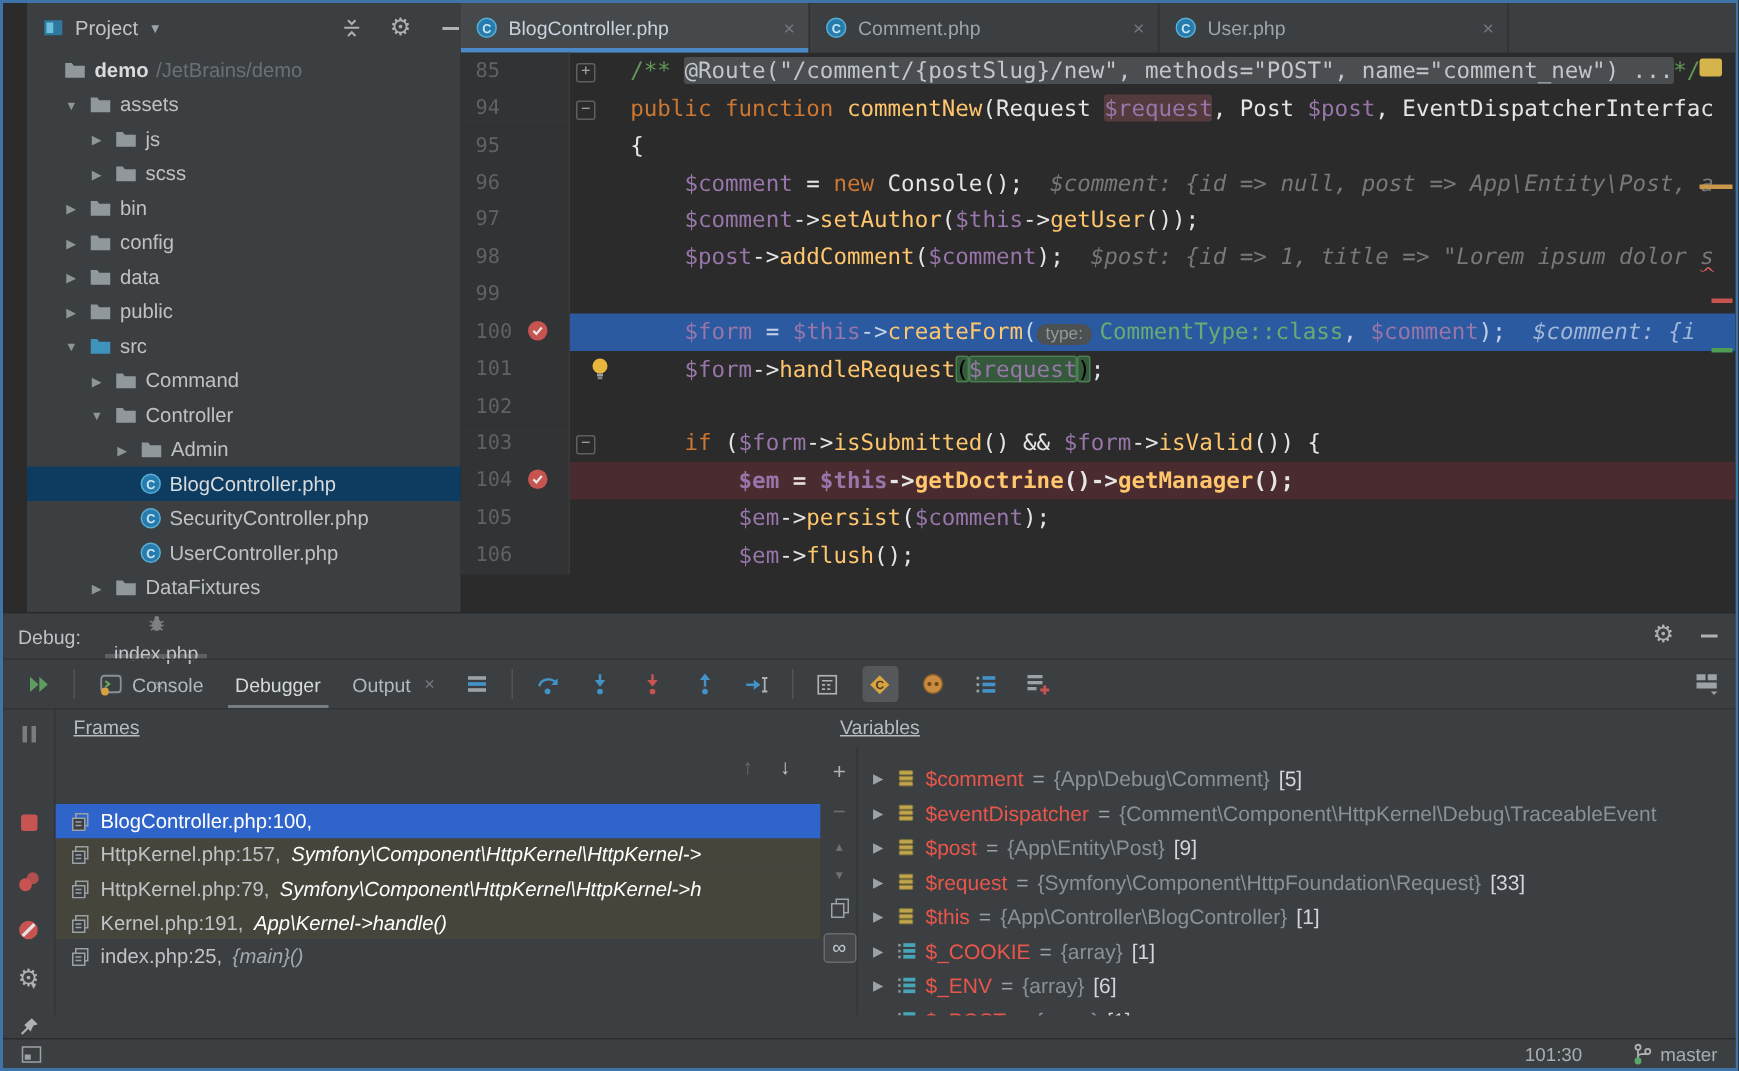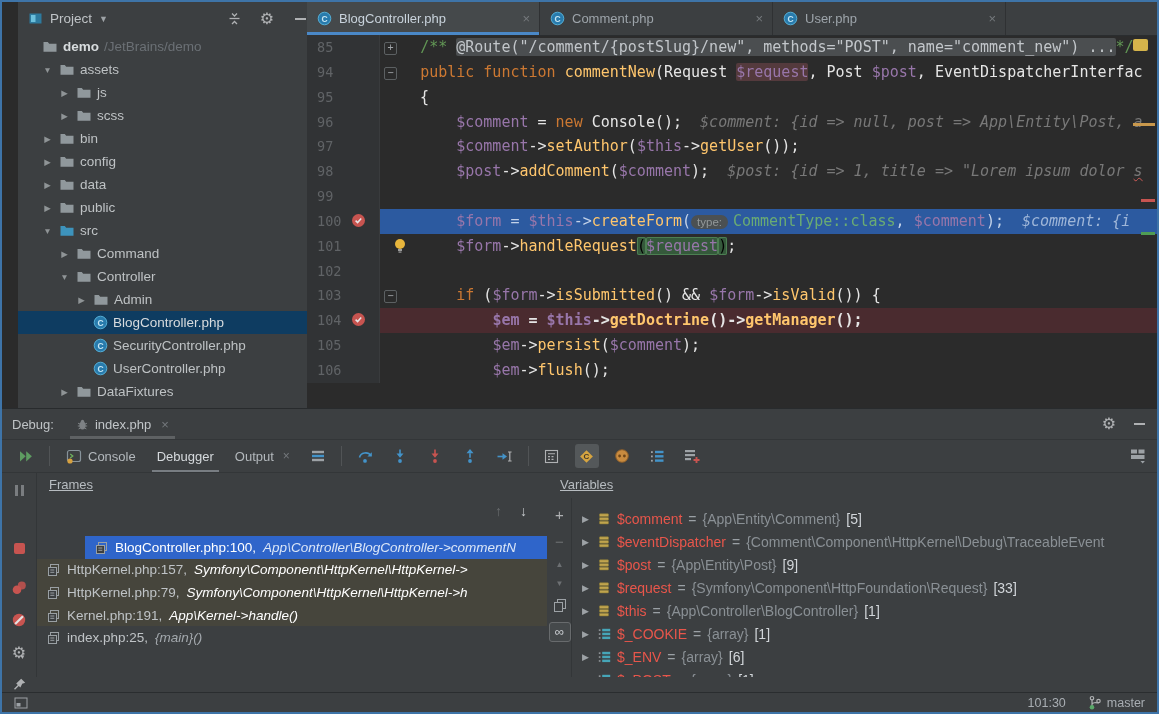--- a/index.html
+++ b/index.html
@@ -53,21 +53,21 @@
   .s-hlr{background:#35593b;box-shadow:inset 0 0 0 1px #4c7f52;border-radius:2px;}
   .s-err{text-decoration:underline wavy #cf5b56 1px;}
   .s-pill{background:#4b5052;color:#939899;border-radius:9px;padding:1px 6px;font-size:11.5px;
           font-family:"Liberation Sans",sans-serif;margin-right:5px;}
   .smark{position:absolute;z-index:5;}
 
   
   #debugp{position:absolute;top:406px;left:0;right:0;height:288px;background:#3c3f41;border-top:1px solid #282b2d;}
   .d-head{height:30px;display:flex;align-items:center;padding-left:10px;font-size:13px;color:#bfc3c6;position:relative;}
   .d-tab{margin-left:16px;height:30px;display:flex;align-items:center;gap:6px;padding:0 6px;
-         color:#c2c6c9;box-shadow:inset 0 -3px 0 #5e6163;}
+         color:#c2c6c9;box-shadow:inset 0 -3px 0 #5e6163;flex-direction:column;}
   .d-tab .x{color:#75797d;margin-left:4px;}
   .d-right{position:absolute;right:12px;display:flex;gap:18px;align-items:center;}
   .d-toolbar{height:32px;display:flex;align-items:center;gap:11px;padding:0 12px;
              border-top:1px solid #333638;border-bottom:1px solid #333638;font-size:13px;color:#b3b8bc;position:relative;}
   .tb-sep{width:1px;height:20px;background:#515456;flex:none;}
   .tb-tab{display:flex;gap:6px;align-items:center;height:32px;padding:0 5px;cursor:default;}
   .tb-tab.active{box-shadow:inset 0 -2px 0 #787d82;color:#d6dadd;}
   .tb-tab .x{color:#75797d;font-size:12px;margin-left:3px;}
   .tb-btn{width:24px;height:24px;display:flex;align-items:center;justify-content:center;border-radius:3px;}
   .tb-btn.selected{background:#54585a;}
@@ -79,21 +79,21 @@
   .pause-i span{display:inline-block;width:3px;height:11px;background:#7a7d80;margin:0 1.5px;}
   .stop-i{width:11px;height:11px;background:#C75450;border-radius:2px;}
   #frames{position:absolute;left:35px;top:0;bottom:0;width:510px;overflow:hidden;}
   .pane-title{height:26px;line-height:26px;padding-left:12px;color:#b7bcc0;font-size:13px;text-decoration:underline;}
   .f-nav{height:25px;display:flex;justify-content:flex-end;gap:18px;padding-right:20px;align-items:center;font-size:14px;}
   .up-g{color:#6a6d6f}.down-w{color:#c6cacd}
   .f-list{margin-top:13px;}
   .frow{height:22.6px;display:flex;align-items:center;gap:7px;padding-left:10px;font-size:13.5px;
         color:#bfc3c6;white-space:nowrap;overflow:hidden;}
   .frow.lib{background:#46453c;}
-  .frow.sel{background:#2F65CA;color:#fff;margin-left:48px;}
+  .frow.sel{background:#2F65CA;color:#fff;}
   .frow .loc{font-style:italic;color:#a3a8ad;}
   .frow.lib .loc{color:#ffffff;}
   .frow.sel .loc{color:#dbe6f7;}
   #vars{position:absolute;left:546px;top:0;bottom:0;right:0;overflow:hidden;}
   .v-strip{position:absolute;left:0;top:26px;bottom:0;width:23px;border-right:1px solid #333638;
            display:flex;flex-direction:column;align-items:center;gap:10px;padding-top:8px;color:#9da2a6;}
   .v-plus{font-size:15px;color:#afb1b3;}
   .v-minus{font-size:15px;color:#6d7073;}
   .v-tri{font-size:8px;color:#6d7073;}
   .v-inf{width:20px;height:18px;border:1px solid #686b6d;background:#45494b;border-radius:3px;
@@ -104,21 +104,21 @@
   .vrow .va{font-size:9px;color:#9da2a6;width:11px;text-align:center;flex:none;}
   .v-name{color:#E8564B;}
   .v-eq{color:#9aa0a5;}
   .v-val{color:#8a9095;}
   .v-count{color:#d2d6da;}
 
   
   #status{position:absolute;left:0;bottom:0;right:0;height:20px;background:#3c3f41;border-top:1px solid #2a2d2f;
           display:flex;align-items:center;padding:0 12px;font-size:12.5px;color:#a8adb2;box-sizing:border-box;}
   .st-sp{flex:1;}
-  .st-item{display:flex;align-items:center;gap:5px;margin-left:22px;}
+  .st-item{display:flex;align-items:center;gap:5px;margin-left:33px;}
 </style>
 </head>
 <body>
 
 <div id="win">
 
   <section id="project">
     <div class="p-head">
       <span class="icon">
         <svg width="15" height="15">
@@ -679,21 +679,20 @@
         <div class="f-list">
             <div class="frow sel">
               <span class="icon">
                 <svg width="13" height="13">
                   <rect x="3.5" y="1.5" width="8" height="8" fill="none" stroke="#9aa0a4"></rect>
                   <rect x="1.5" y="4.5" width="8" height="8" fill="#3c3f41" stroke="#9aa0a4"></rect>
                   <path d="M3.3 7h4M3.3 9.3h4" stroke="#9aa0a4"></path>
                 </svg>
               </span>
               <span>BlogController.php:100, </span>
-              <span class="loc">App\Controller\BlogController-&gt;commentN</span>
             </div>
             <div class="frow lib">
               <span class="icon">
                 <svg width="13" height="13">
                   <rect x="3.5" y="1.5" width="8" height="8" fill="none" stroke="#9aa0a4"></rect>
                   <rect x="1.5" y="4.5" width="8" height="8" fill="#3c3f41" stroke="#9aa0a4"></rect>
                   <path d="M3.3 7h4M3.3 9.3h4" stroke="#9aa0a4"></path>
                 </svg>
               </span>
               <span>HttpKernel.php:157, </span>
@@ -766,21 +765,21 @@
                 <svg width="14" height="14">
                   <g fill="#C0A44E" stroke="#8a7a35" stroke-width=".6">
                     <rect x="2.5" y="1.8" width="9" height="2.7" rx=".6"></rect>
                     <rect x="2.5" y="5.5" width="9" height="2.7" rx=".6"></rect>
                     <rect x="2.5" y="9.2" width="9" height="2.7" rx=".6"></rect>
                   </g>
                 </svg>
               </span>
               <span class="v-name">$comment</span>
               <span class="v-eq"> = </span>
-              <span class="v-val">{App\Entity\Comment}</span>
+              <span class="v-val">{App\Debug\Comment}</span>
               <span class="v-count"> [5]</span>
             </div>
             <div class="vrow">
               <span class="va">▶</span>
               <span class="icon">
                 <svg width="14" height="14">
                   <g fill="#C0A44E" stroke="#8a7a35" stroke-width=".6">
                     <rect x="2.5" y="1.8" width="9" height="2.7" rx=".6"></rect>
                     <rect x="2.5" y="5.5" width="9" height="2.7" rx=".6"></rect>
                     <rect x="2.5" y="9.2" width="9" height="2.7" rx=".6"></rect>

